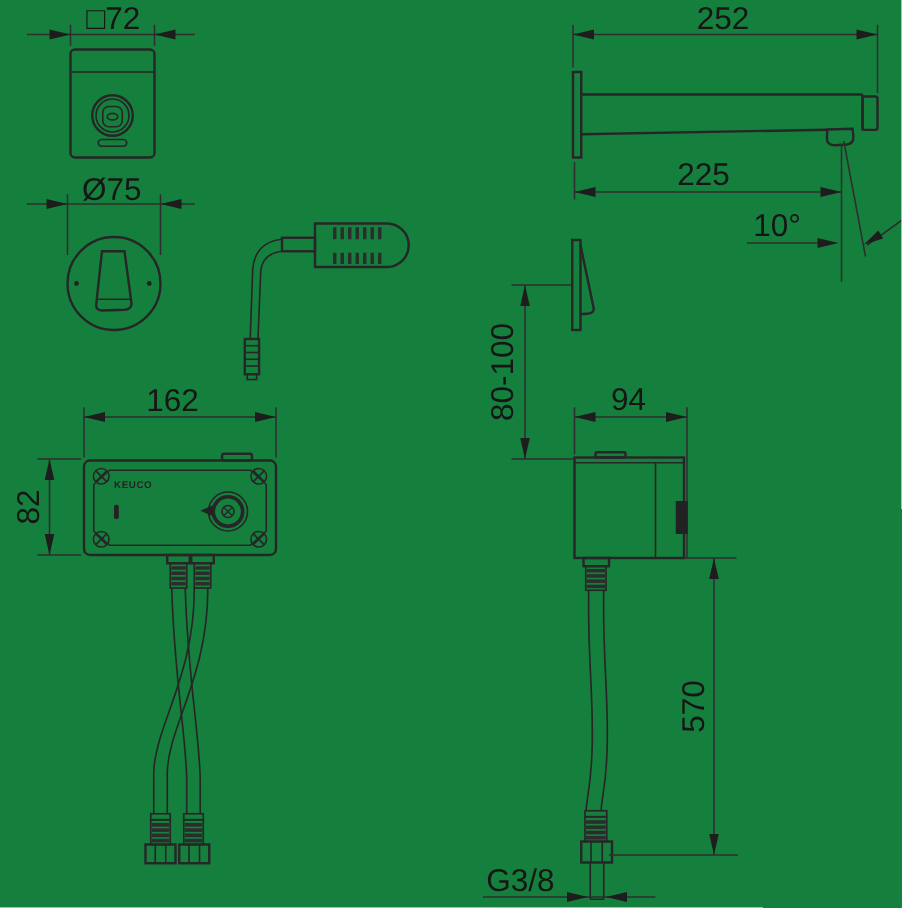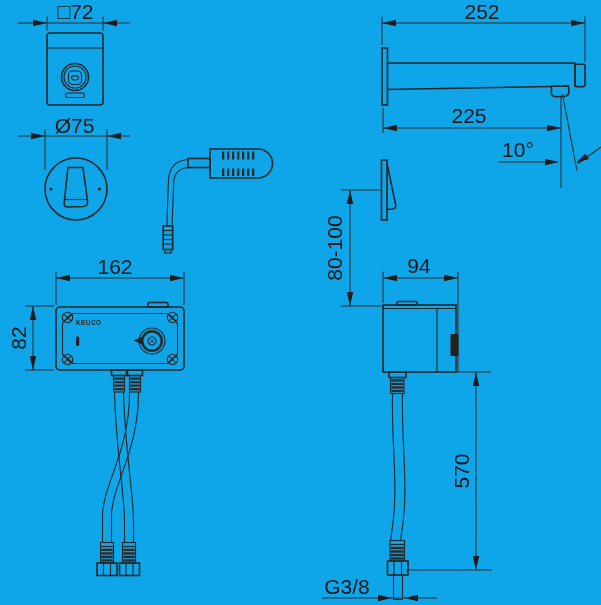--- a/index.html
+++ b/index.html
@@ -1,16 +1,16 @@
 <!DOCTYPE html>
 <html><head>
 <meta charset="utf-8">
 <style>
   html,body{margin:0;padding:0;background:#ffffff;}
-  .canvas{width:601px;height:605px;position:relative;background:#0ea5e9;overflow:hidden;}
+  .canvas{width:601px;height:605px;position:relative;background:#15803d;overflow:hidden;}
   svg{display:block;}
   .obj{stroke:#262626;stroke-width:1.6;fill:none;stroke-linecap:butt;stroke-linejoin:miter;}
   .objthin{stroke:#262626;stroke-width:1.1;fill:none;}
   .dimline{stroke:#2e2e2e;stroke-width:1.05;fill:none;}
   .arrow{fill:#1d1d1d;stroke:none;}
   .dark{fill:#222222;stroke:none;}
   .band{fill:#2c2c2c;stroke:none;}
   .dim{font-family:"Liberation Sans","DejaVu Sans",sans-serif;font-size:21px;fill:#161616;}
   .brand{font-family:"Liberation Sans","DejaVu Sans",sans-serif;font-size:6.5px;font-weight:bold;letter-spacing:0.4px;fill:#242424;}
 </style>

